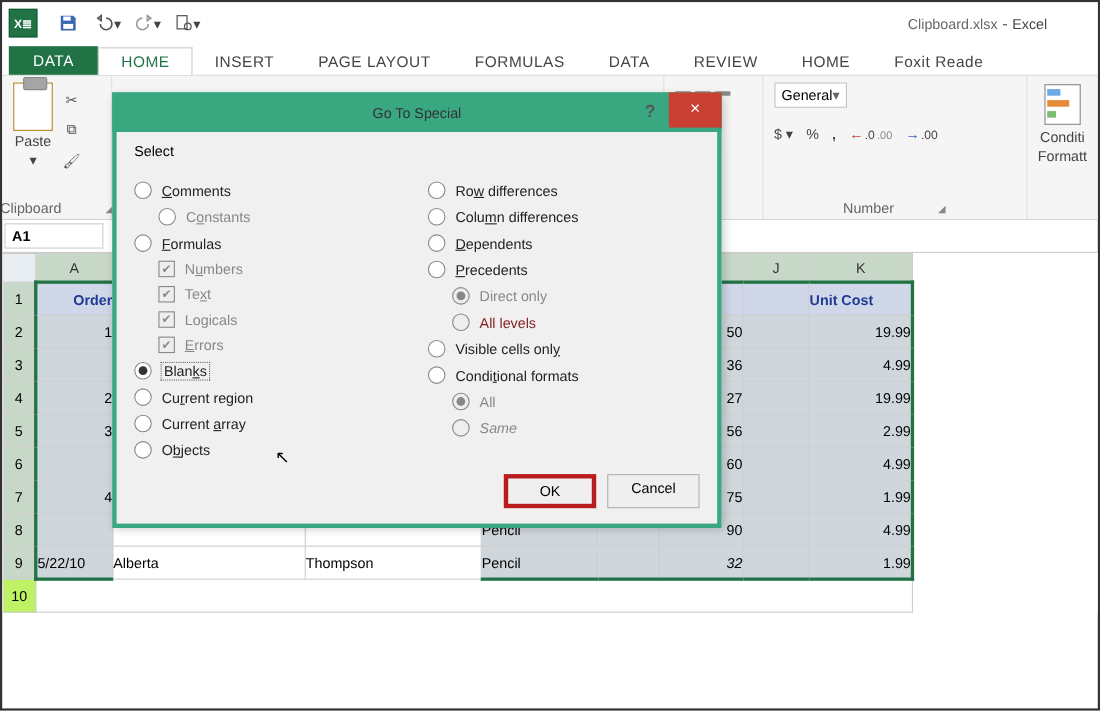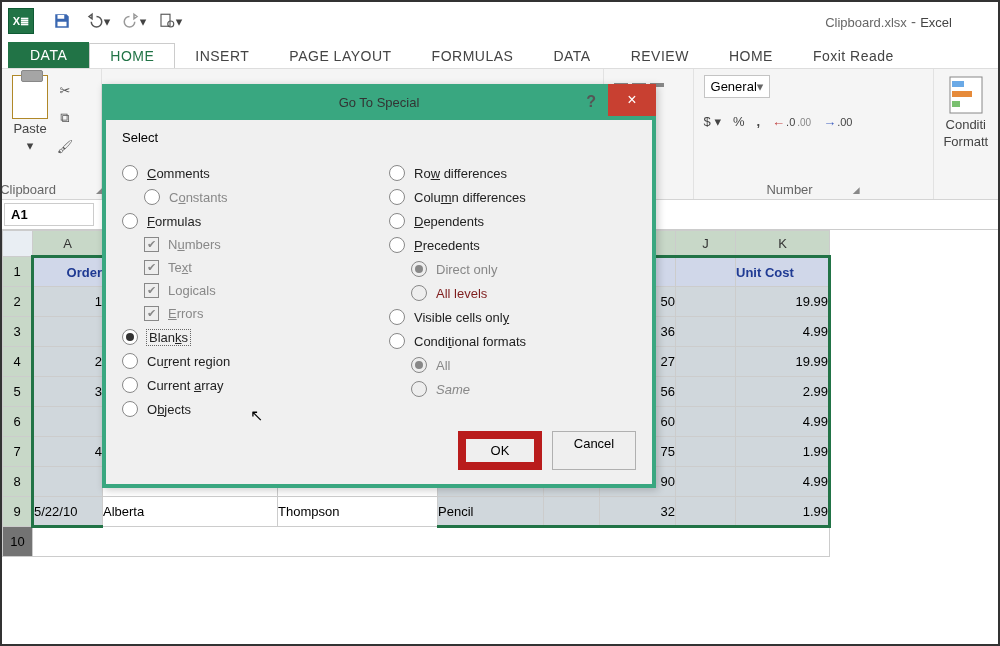--- a/index.html
+++ b/index.html
@@ -39,21 +39,21 @@
   .cond-icn { width:36px; height:40px; }
   
   .fbar { height:30px; border-bottom:1px solid #ccc; display:flex; align-items:center; }
   .namebox { width:90px; border:1px solid #ccc; padding:3px 6px; margin:0 2px; background:#fff; font-weight:bold; }
   
   .sheet { position:relative; background:#fff; }
   .sheet table { border-collapse:collapse; }
   .sheet th, .sheet td { border:1px solid #ccc; padding:0; }
   .col-hdr { background:#e9eef3; color:#333; text-align:center; height:26px; font-weight:normal; }
   .col-hdr.sel { background:#c8d8c8; }
-  .row-hdr { background:#737373; text-align:center; width:30px; height:30px; font-weight:normal; }
+  .row-hdr { background:#bef264; text-align:center; width:30px; height:30px; font-weight:normal; }
   .row-hdr.sel { background:#c8d8c8; }
   .corner { background:#e9eef3; width:30px; }
   .cell { padding:3px 6px; height:30px; }
   .hdrcell { background:#d0d7e9; color:#1f3a93; font-weight:bold; }
   .bodycell { background:#d0d7dc; }
   .right { text-align:right; }
   
   .dialog { position:absolute; left:100px; top:82px; width:554px; background:#f0f0f0; border:4px solid #39a780; box-shadow:2px 2px 8px rgba(0,0,0,.2); }
   .dlg-title { background:#39a780; height:36px; margin:-4px -4px 0 -4px; display:flex; align-items:center; justify-content:center; color:#333; font-size:17px; position:relative; }
   .dlg-help { font-weight:bold; color:#555; font-size:16px; }
@@ -67,21 +67,21 @@
   .radio { width:16px; height:16px; border:1px solid #888; border-radius:50%; background:#fff; display:inline-flex; align-items:center; justify-content:center; flex-shrink:0; }
   .radio.checked::after { content:""; width:8px; height:8px; background:#333; border-radius:50%; }
   .radio.disabled { background:#eee; }
   .radio.disabled.checked::after{ background:#888; }
   .chk { width:15px; height:15px; border:1px solid #888; background:#eee; display:inline-flex; align-items:center; justify-content:center; color:#888; font-size:11px; flex-shrink:0;}
   .chk::after { content:"✔"; }
   .sub { margin-left:22px; color:#888; }
   .dotted { outline:1px dotted #666; padding:0 2px; }
   .dlg-btns { display:flex; justify-content:flex-end; gap:10px; margin-top:14px; }
   .btn { min-width:84px; padding:4px 0; text-align:center; background:#efefef; border:1px solid #b0b0b0; }
-  .btn.default { border:8px solid #b91c1c; }
+  .btn.default { border:4px solid #b91c1c; }
   .cursor { position:absolute; left:144px; top:318px; font-size:16px; pointer-events:none; }
 </style>
 </head>
 <body>
 
 <div class="titlebar">
   <div class="xl-logo">X≣</div>
   <div class="qat-btn">
       <svg viewBox="0 0 24 24">
         <path fill="#3a67b1" d="M3 3h15l3 3v15H3z"></path>
@@ -316,21 +316,21 @@
           <td class="cell bodycell"></td>
           <td class="cell bodycell right" style="border-right: 3px solid rgb(33, 115, 70);">4.99</td>
         </tr>
         <tr>
           <th class="row-hdr sel">9</th>
           <td class="cell bodycell" style="border-bottom: 3px solid rgb(33, 115, 70); border-left: 3px solid rgb(33, 115, 70);">5/22/10</td>
           <td class="cell">Alberta</td>
           <td class="cell">Thompson</td>
           <td class="cell bodycell" style="border-bottom: 3px solid rgb(33, 115, 70);">Pencil</td>
           <td class="cell bodycell" style="border-bottom: 3px solid rgb(33, 115, 70);"></td>
-          <td class="cell bodycell right" style="border-bottom: 3px solid rgb(33, 115, 70);">32</td>
+          <td class="cell bodycell right" style="border-bottom: 3px solid rgb(33, 115, 70); font-style: italic;">32</td>
           <td class="cell bodycell" style="border-bottom: 3px solid rgb(33, 115, 70);"></td>
           <td class="cell bodycell right" style="border-bottom: 3px solid rgb(33, 115, 70); border-right: 3px solid rgb(33, 115, 70);">1.99</td>
         </tr>
         <tr>
           <th class="row-hdr">10</th>
           <td colspan="8" class="cell"></td>
         </tr>
       </tbody>
 </table>
 </div>

